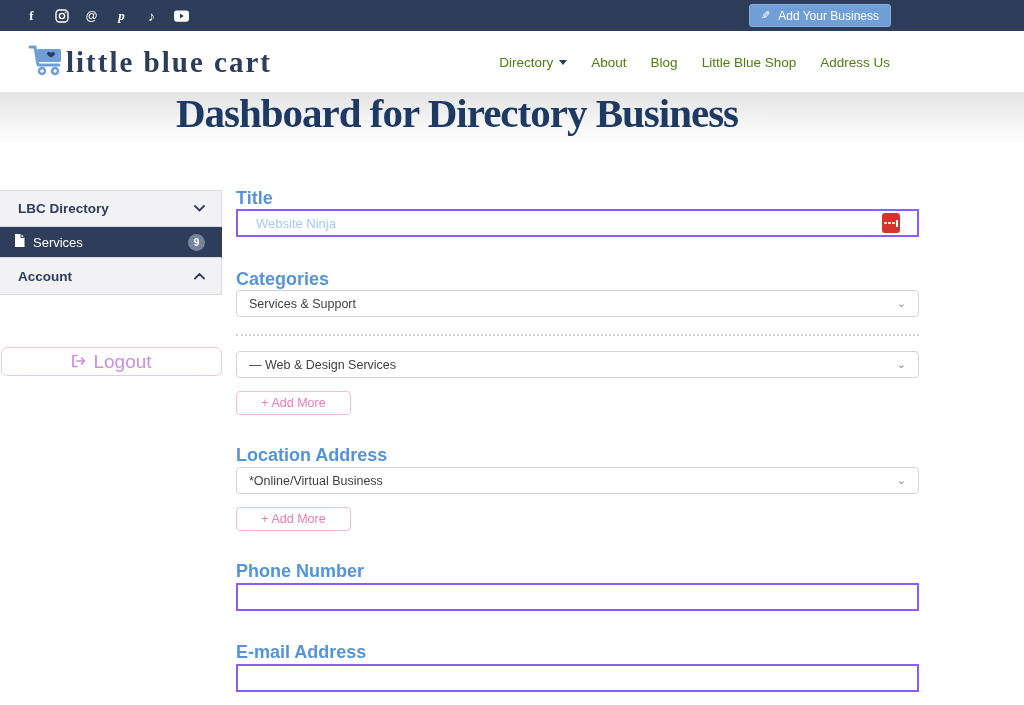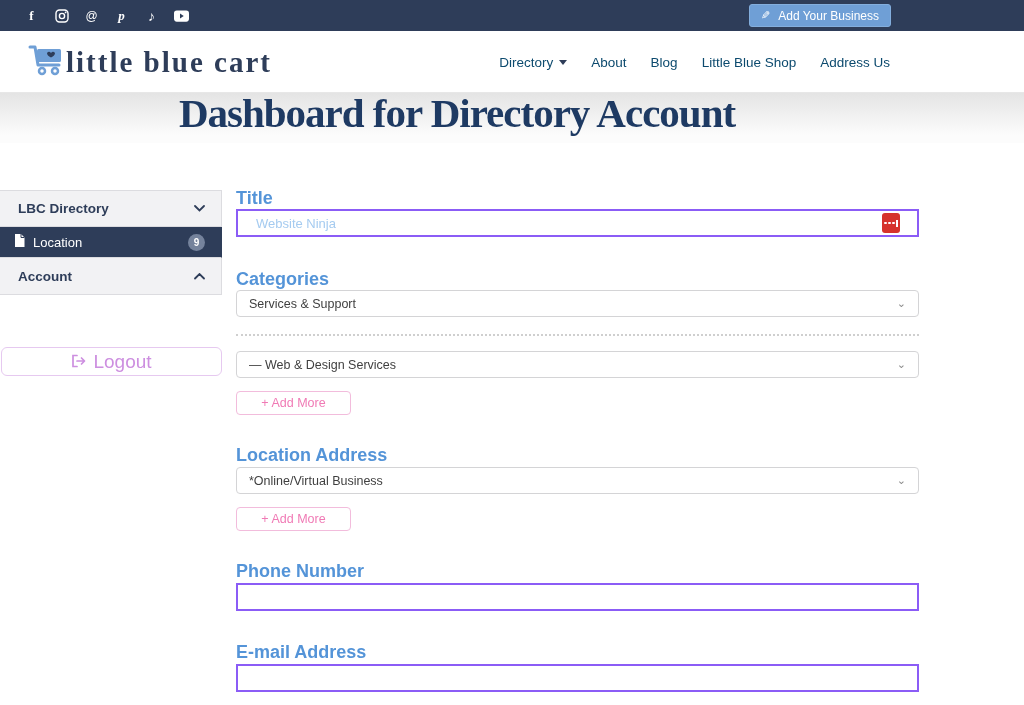--- a/index.html
+++ b/index.html
@@ -20,21 +20,21 @@
              cursor:pointer; font-family:"Liberation Sans",sans-serif; }
   .pencil { font-size:11px; transform:scaleX(-1) rotate(0deg); display:inline-block; }
 
   
   .header { position:absolute; left:0; top:31px; width:1024px; height:62px; background:#fff;
             border-bottom:1px solid #e7e7e7; }
   .logo { position:absolute; left:28px; top:12px; display:flex; align-items:center; cursor:pointer; }
   .logo-text { font-family:"Liberation Serif", serif; font-weight:700; font-size:29px;
                color:#2e3d59; letter-spacing:2px; }
   .nav { position:absolute; right:134px; top:0; height:62px; display:flex; align-items:center; gap:24px; }
-  .nav-item { font-size:13.5px; color:#0c4a6e; font-weight:500; cursor:pointer;
+  .nav-item { font-size:13.5px; color:#4d7c0f; font-weight:500; cursor:pointer;
               display:flex; align-items:center; gap:6px; white-space:nowrap; }
   .caret { width:0; height:0; border-left:4px solid transparent; border-right:4px solid transparent;
            border-top:5px solid #2e3d59; display:inline-block; }
 
   
   .title-band { position:absolute; left:0; top:93px; width:1024px; height:50px;
                 background:linear-gradient(#e4e4e4, #fcfcfc 85%); }
   .page-title { font-family:"Liberation Serif", serif; font-weight:700; font-size:41px;
                 color:#1e3a63; text-align:center; margin-right:110px; margin-top:-4px;
                 letter-spacing:-1px; }
@@ -138,41 +138,41 @@
       <span class="nav-item">
         <span>Little Blue Shop</span>
       </span>
       <span class="nav-item">
         <span>Address Us</span>
       </span>
     </div>
   </div>
 
   <div class="title-band">
-    <h1 class="page-title">Dashboard for Directory Account</h1>
+    <h1 class="page-title">Dashboard for Directory Business</h1>
   </div>
 
   <div class="sidebar">
     <div class="side-row">
       <span class="side-label">LBC Directory</span>
       <span class="chev">
         <svg width="11" height="7" viewBox="0 0 11 7">
             <path d="M1 1 L5.5 5.5 L10 1" fill="none" stroke="#2e3d59" stroke-width="1.8" stroke-linecap="round"></path>
           </svg>
       </span>
     </div>
     <div class="side-row active">
       <span class="row-left">
         <span>
           <svg width="11" height="13" viewBox="0 0 11 13">
               <path d="M1 0 H7 L10.5 3.5 V13 H1 Z" fill="#fff"></path>
               <path d="M7 0 L7 3.5 L10.5 3.5" fill="none" stroke="#2e3d59" stroke-width="1"></path>
             </svg>
         </span>
-        <span class="side-label">Location</span>
+        <span class="side-label">Services</span>
       </span>
       <span class="badge">9</span>
     </div>
     <div class="side-row">
       <span class="side-label">Account</span>
       <span class="chev">
         <svg width="11" height="7" viewBox="0 0 11 7">
             <path d="M1 5.5 L5.5 1 L10 5.5" fill="none" stroke="#2e3d59" stroke-width="1.8" stroke-linecap="round"></path>
           </svg>
       </span>

